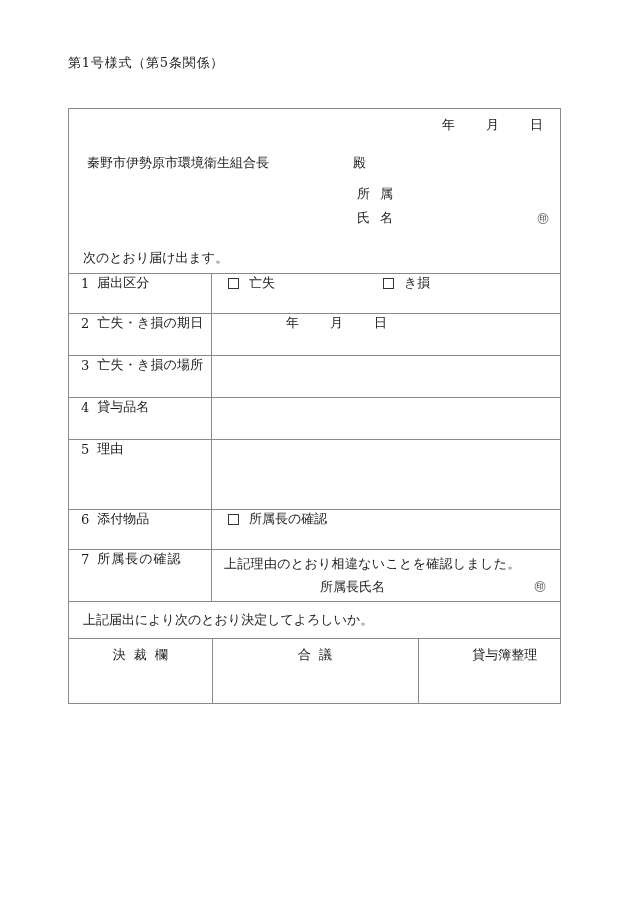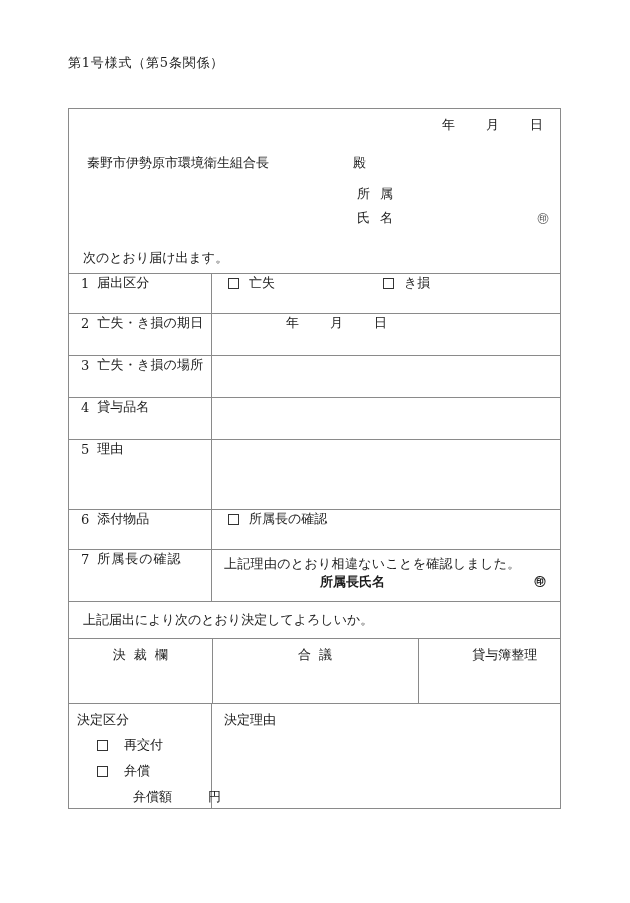--- a/index.html
+++ b/index.html
@@ -181,24 +181,24 @@
   
   .confirm {
     padding: 5px 0 0 12px;
     font-size: 13px;
     position: relative;
     height: 100%;
     box-sizing: border-box;
   }
   .confirm .l1 { white-space: nowrap; letter-spacing: 0.3px; }
   .confirm .l2 {
+    margin-top: 5px;
     padding-left: 96px;
     position: relative;
     white-space: nowrap;
-    font-weight: bold;
   }
   .confirm .l2 .seal2 {
     position: absolute;
     right: 14px;
     top: 0;
     font-size: 12px;
   }
 
   
   .question {
@@ -425,40 +425,16 @@
                 </td>
                 <td class="sub-c3">
                   <div class="sub-head">貸与簿整理</div>
                 </td>
               </tr>
             </tbody>
           </table>
         </td>
       </tr>
 
-      <tr>
-        <td>
-          <div class="dec-left">
-            <div class="title">決定区分</div>
-            <div class="dec-opt">
-              <span class="chk"></span>
-              <span>再交付</span>
-            </div>
-            <div class="dec-opt">
-              <span class="chk"></span>
-              <span>弁償</span>
-            </div>
-            <div class="dec-amt">
-              <span>弁償額</span><span class="gap"></span><span>円</span>
-            </div>
-          </div>
-        </td>
-        <td>
-          <div class="dec-right">
-            <span>決定理由</span>
-            <span></span>
-          </div>
-        </td>
-      </tr>
 
     </tbody>
   </table>
 </div>
 
 </body></html>

